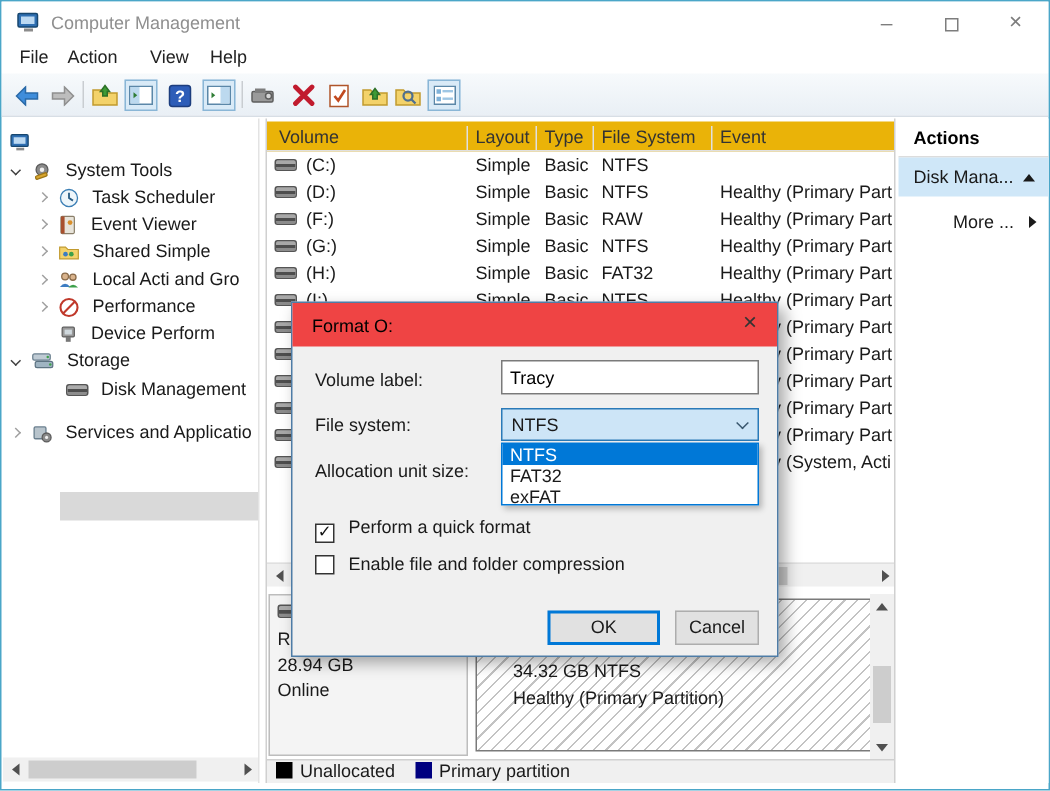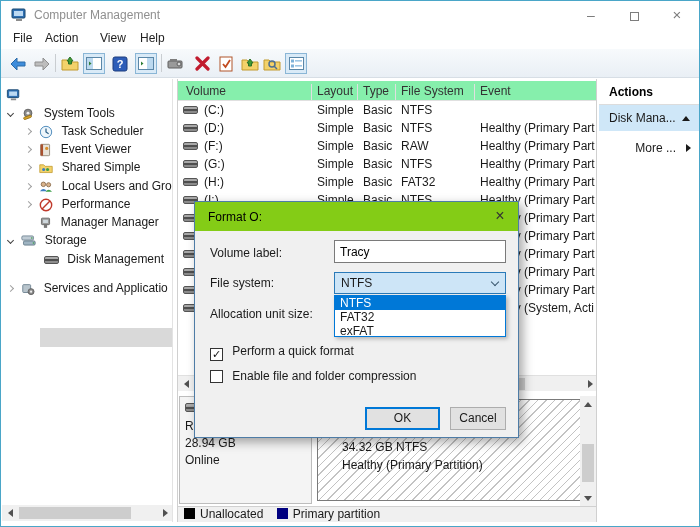--- a/index.html
+++ b/index.html
@@ -41,21 +41,21 @@
   .trow .chev { display:inline-block; width:5px; height:5px; margin:0 5px 1px 0;
                 border-right:1px solid #a0a0a0; border-top:1px solid #a0a0a0; vertical-align:middle; }
   .chev.right { transform:rotate(45deg); }
   .chev.down  { transform:rotate(135deg); border-color:#404040; }
   .chev.none  { border:none; }
   .trow svg, .trow .csicon { vertical-align:middle; margin-right:5px; }
   .sel-bg { position:absolute; left:38px; top:249px; width:133px; height:19px; background:#d9d9d9; }
 
   
   .vl-header { position:absolute; left:0; top:2px; width:100%; height:20px;
-               border-bottom:1px solid #e0e0e0; background:#86efac; }
+               border-bottom:1px solid #e0e0e0; background:#eab308; }
   .vl-header span { position:absolute; top:3px; color:#333; }
   .colsep { position:absolute; top:2px; width:1px; height:16px; background:#e0e0e0; }
   .vrow { position:absolute; left:0; width:100%; height:18px; line-height:18px; white-space:nowrap; }
   .vicon { position:absolute; left:5px; top:5px; width:15px; height:8px; border-radius:2px;
            background:linear-gradient(#a8a8a8 0 35%, #4e4e4e 40% 70%, #8b8b8b 75%); border:1px solid #555; }
   .c-vol { position:absolute; left:26px; } .c-layout { position:absolute; left:139px; }
   .c-type { position:absolute; left:185px; } .c-fs { position:absolute; left:223px; }
   .c-status { position:absolute; left:302px; }
 
   
@@ -91,21 +91,21 @@
                line-height:26px; padding-left:10px; font-size:12px; }
   .act-group .tri-u { position:absolute; right:10px; top:11px; border-bottom-color:#1a1a1a;
                       border-width:4px; border-bottom-width:5px; }
   .act-more { position:absolute; left:0; top:58px; width:100%; height:22px; line-height:22px;
               text-align:right; padding-right:24px; font-size:12px; }
   .act-more .tri-r { position:absolute; right:9px; top:7px; border-left-color:#1a1a1a; }
 
   
   .dlg { position:absolute; left:193px; top:200px; width:325px; height:237px;
          background:#f0f0f0; border:1px solid #4e7ca6; box-shadow:4px 4px 10px rgba(0,0,0,.35); z-index:50; }
-  .dlg-title { position:absolute; left:0; top:0; width:100%; height:29px; background:#84cc16; }
+  .dlg-title { position:absolute; left:0; top:0; width:100%; height:29px; background:#ef4444; }
   .dlg-title-text { position:absolute; left:13px; top:8px; font-size:12px; color:#000; }
   .dlg-close { position:absolute; right:6px; top:3px; width:24px; height:22px; text-align:center;
                line-height:22px; font-size:16px; color:#333; }
   .dlg-label { position:absolute; left:15px; font-size:12px; color:#1a1a1a; }
   .dlg-input { position:absolute; left:139px; top:38px; width:172px; height:23px; background:#fff;
                border:1px solid #7a7a7a; font-size:12px; padding:3px 5px;
                font-family:"Liberation Sans",sans-serif; }
   .combo { position:absolute; left:139px; top:70px; width:172px; height:22px; background:#cde5f7;
            border:1px solid #2a7ab8; line-height:20px; padding-left:6px; font-size:12px; }
   .combo .cchev { position:absolute; right:7px; top:6px; width:6px; height:6px;
@@ -281,40 +281,40 @@
     </div>
 
     <div class="trow" style="top:98px;left:24px">
       <span class="chev right"></span>
       <svg width="14" height="13" viewBox="0 0 16 15">
           <circle cx="5" cy="5" r="2.6" fill="#d9b38c" stroke="#8a6b4a"></circle>
           <path d="M1 13 Q5 8 9 13 Z" fill="#3d7dc2"></path>
           <circle cx="11" cy="5.5" r="2.4" fill="#d9b38c" stroke="#8a6b4a"></circle>
           <path d="M7.5 13.5 Q11 9 15 13.5 Z" fill="#3da04a"></path>
         </svg>
-      <span>Local Users and Gro</span>
+      <span>Local Acti and Gro</span>
     </div>
 
     <div class="trow" style="top:116px;left:24px">
       <span class="chev right"></span>
       <svg width="14" height="14" viewBox="0 0 16 16">
           <circle cx="8" cy="8" r="6.5" fill="#fff" stroke="#c0392b" stroke-width="1.6"></circle>
           <path d="M3.5 12.5 L12.5 3.5" stroke="#c0392b" stroke-width="1.6"></path>
         </svg>
       <span>Performance</span>
     </div>
 
     <div class="trow" style="top:134px;left:24px">
       <span class="chev none"></span>
       <svg width="13" height="14" viewBox="0 0 16 16">
           <rect x="3" y="2" width="10" height="8" rx="1" fill="#9a9a9a" stroke="#5e5e5e"></rect>
           <rect x="5" y="4" width="6" height="4" fill="#cfd8dd"></rect>
           <rect x="6" y="10" width="4" height="4" fill="#777"></rect>
         </svg>
-      <span>Manager Manager</span>
+      <span>Device Perform</span>
     </div>
 
     <div class="trow" style="top:152px;left:6px">
       <span class="chev down"></span>
       <svg width="15" height="13" viewBox="0 0 18 15">
           <rect x="1" y="2" width="14" height="5" rx="1.5" fill="#bfcbd4" stroke="#6a7f8e"></rect>
           <rect x="3" y="8" width="14" height="5" rx="1.5" fill="#9fb4c2" stroke="#5d7382"></rect>
           <circle cx="13" cy="4.5" r="1" fill="#3da04a"></circle>
           <circle cx="15" cy="10.5" r="1" fill="#3da04a"></circle>
         </svg>

